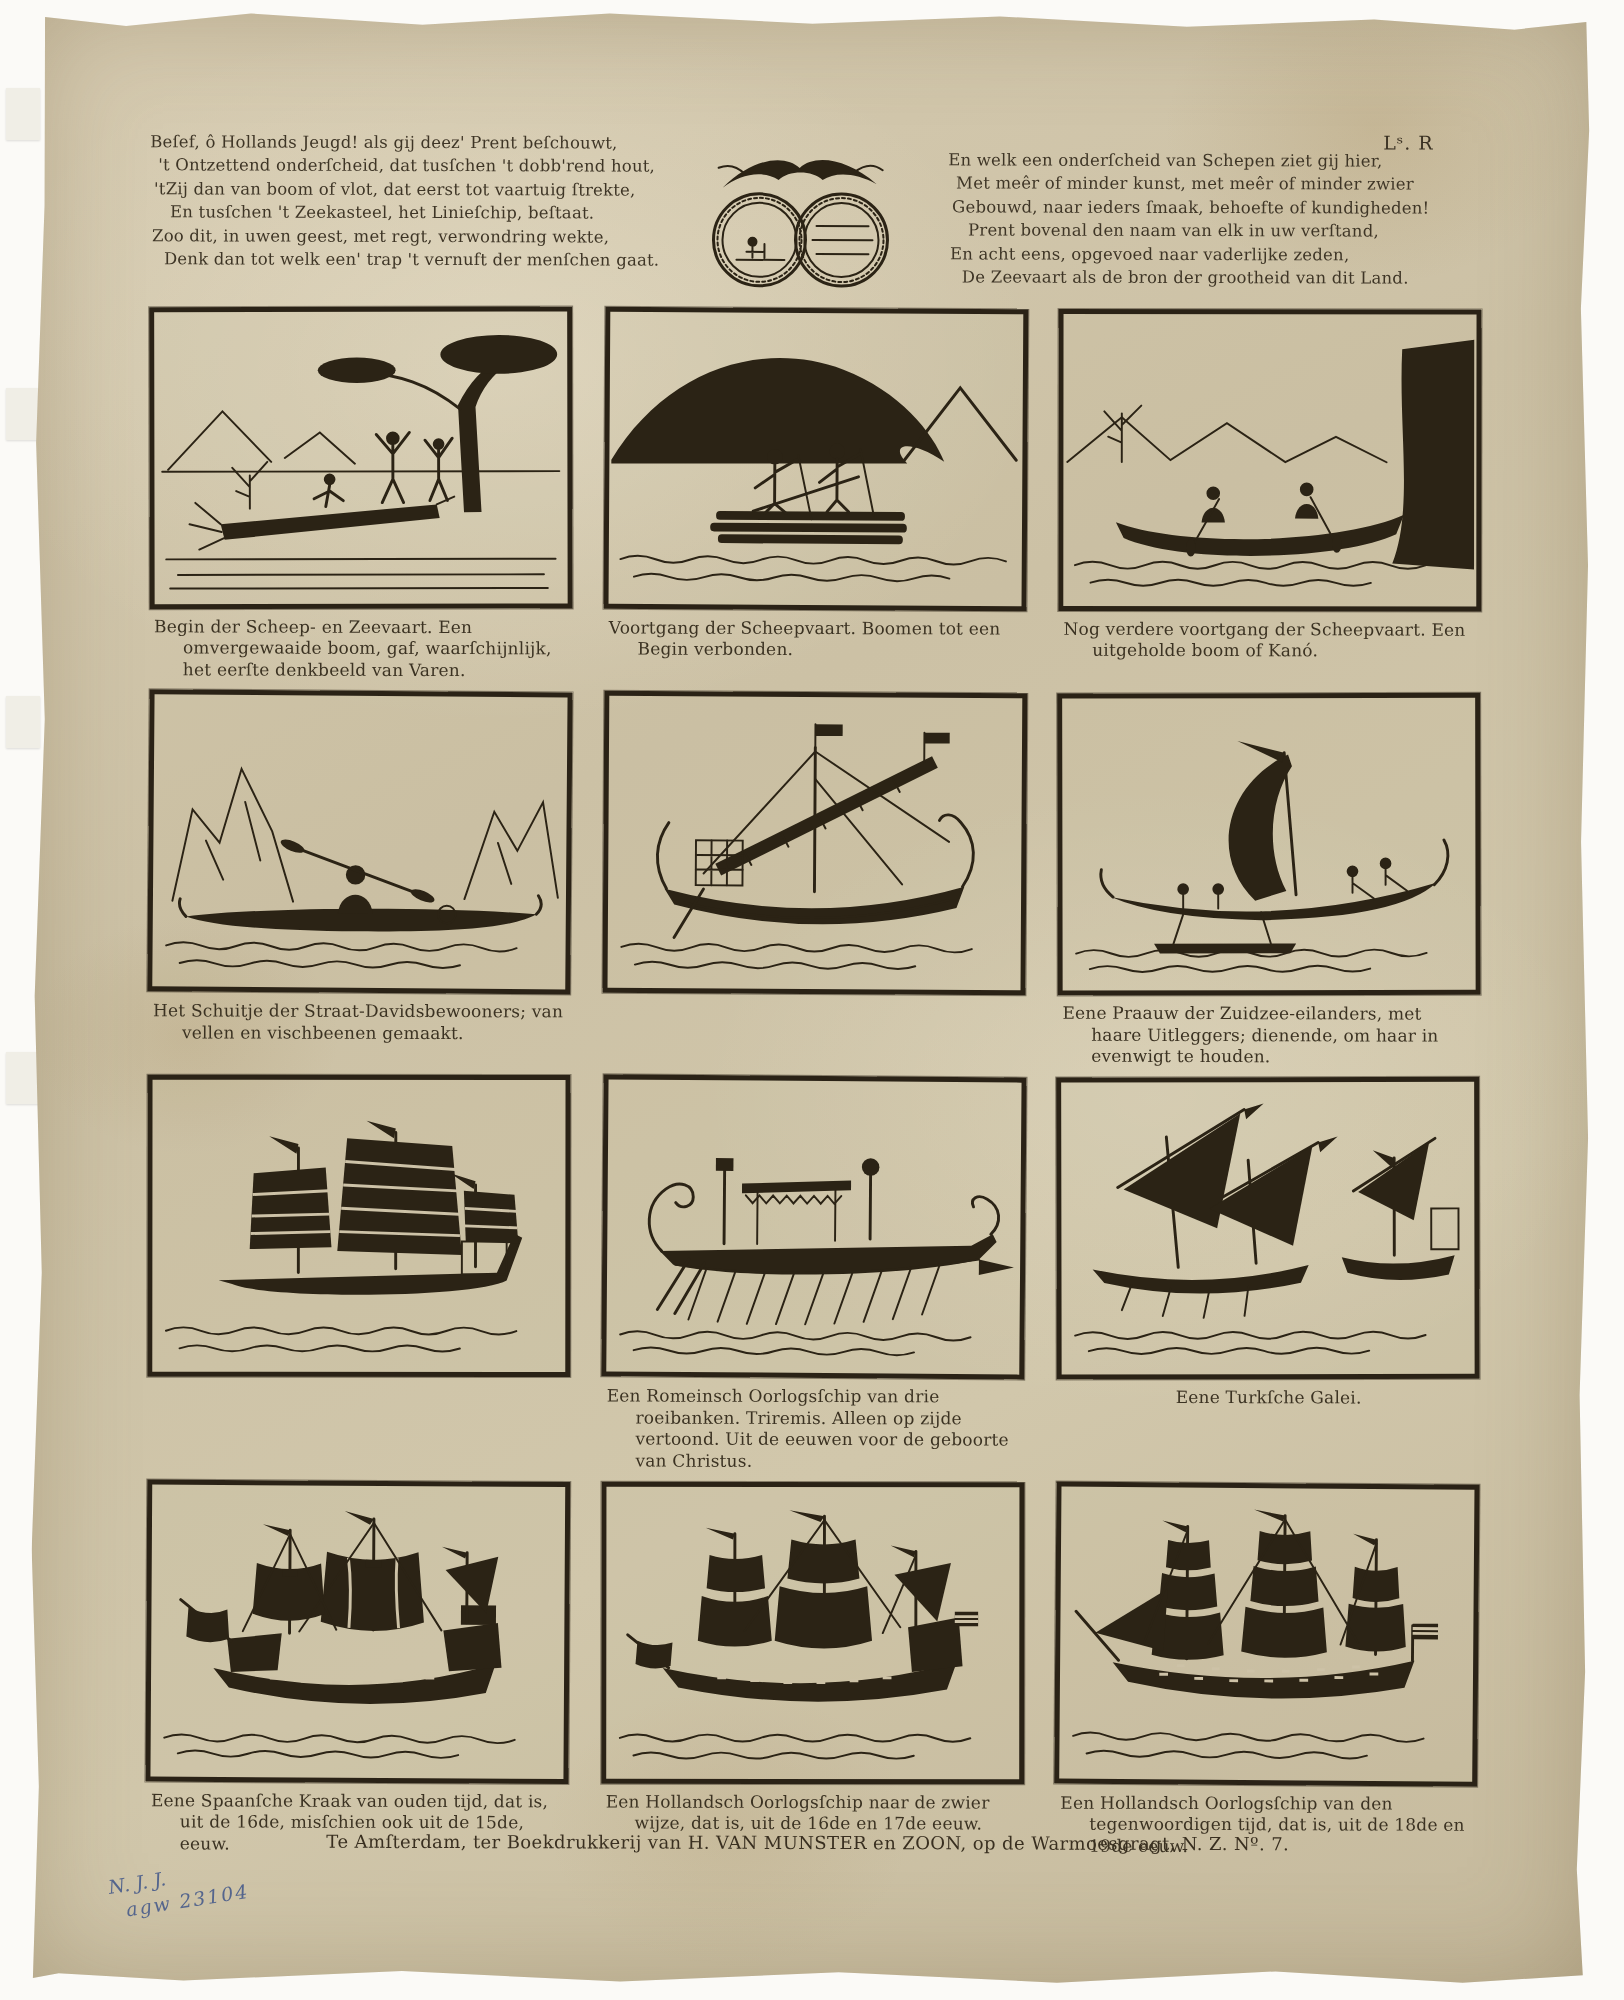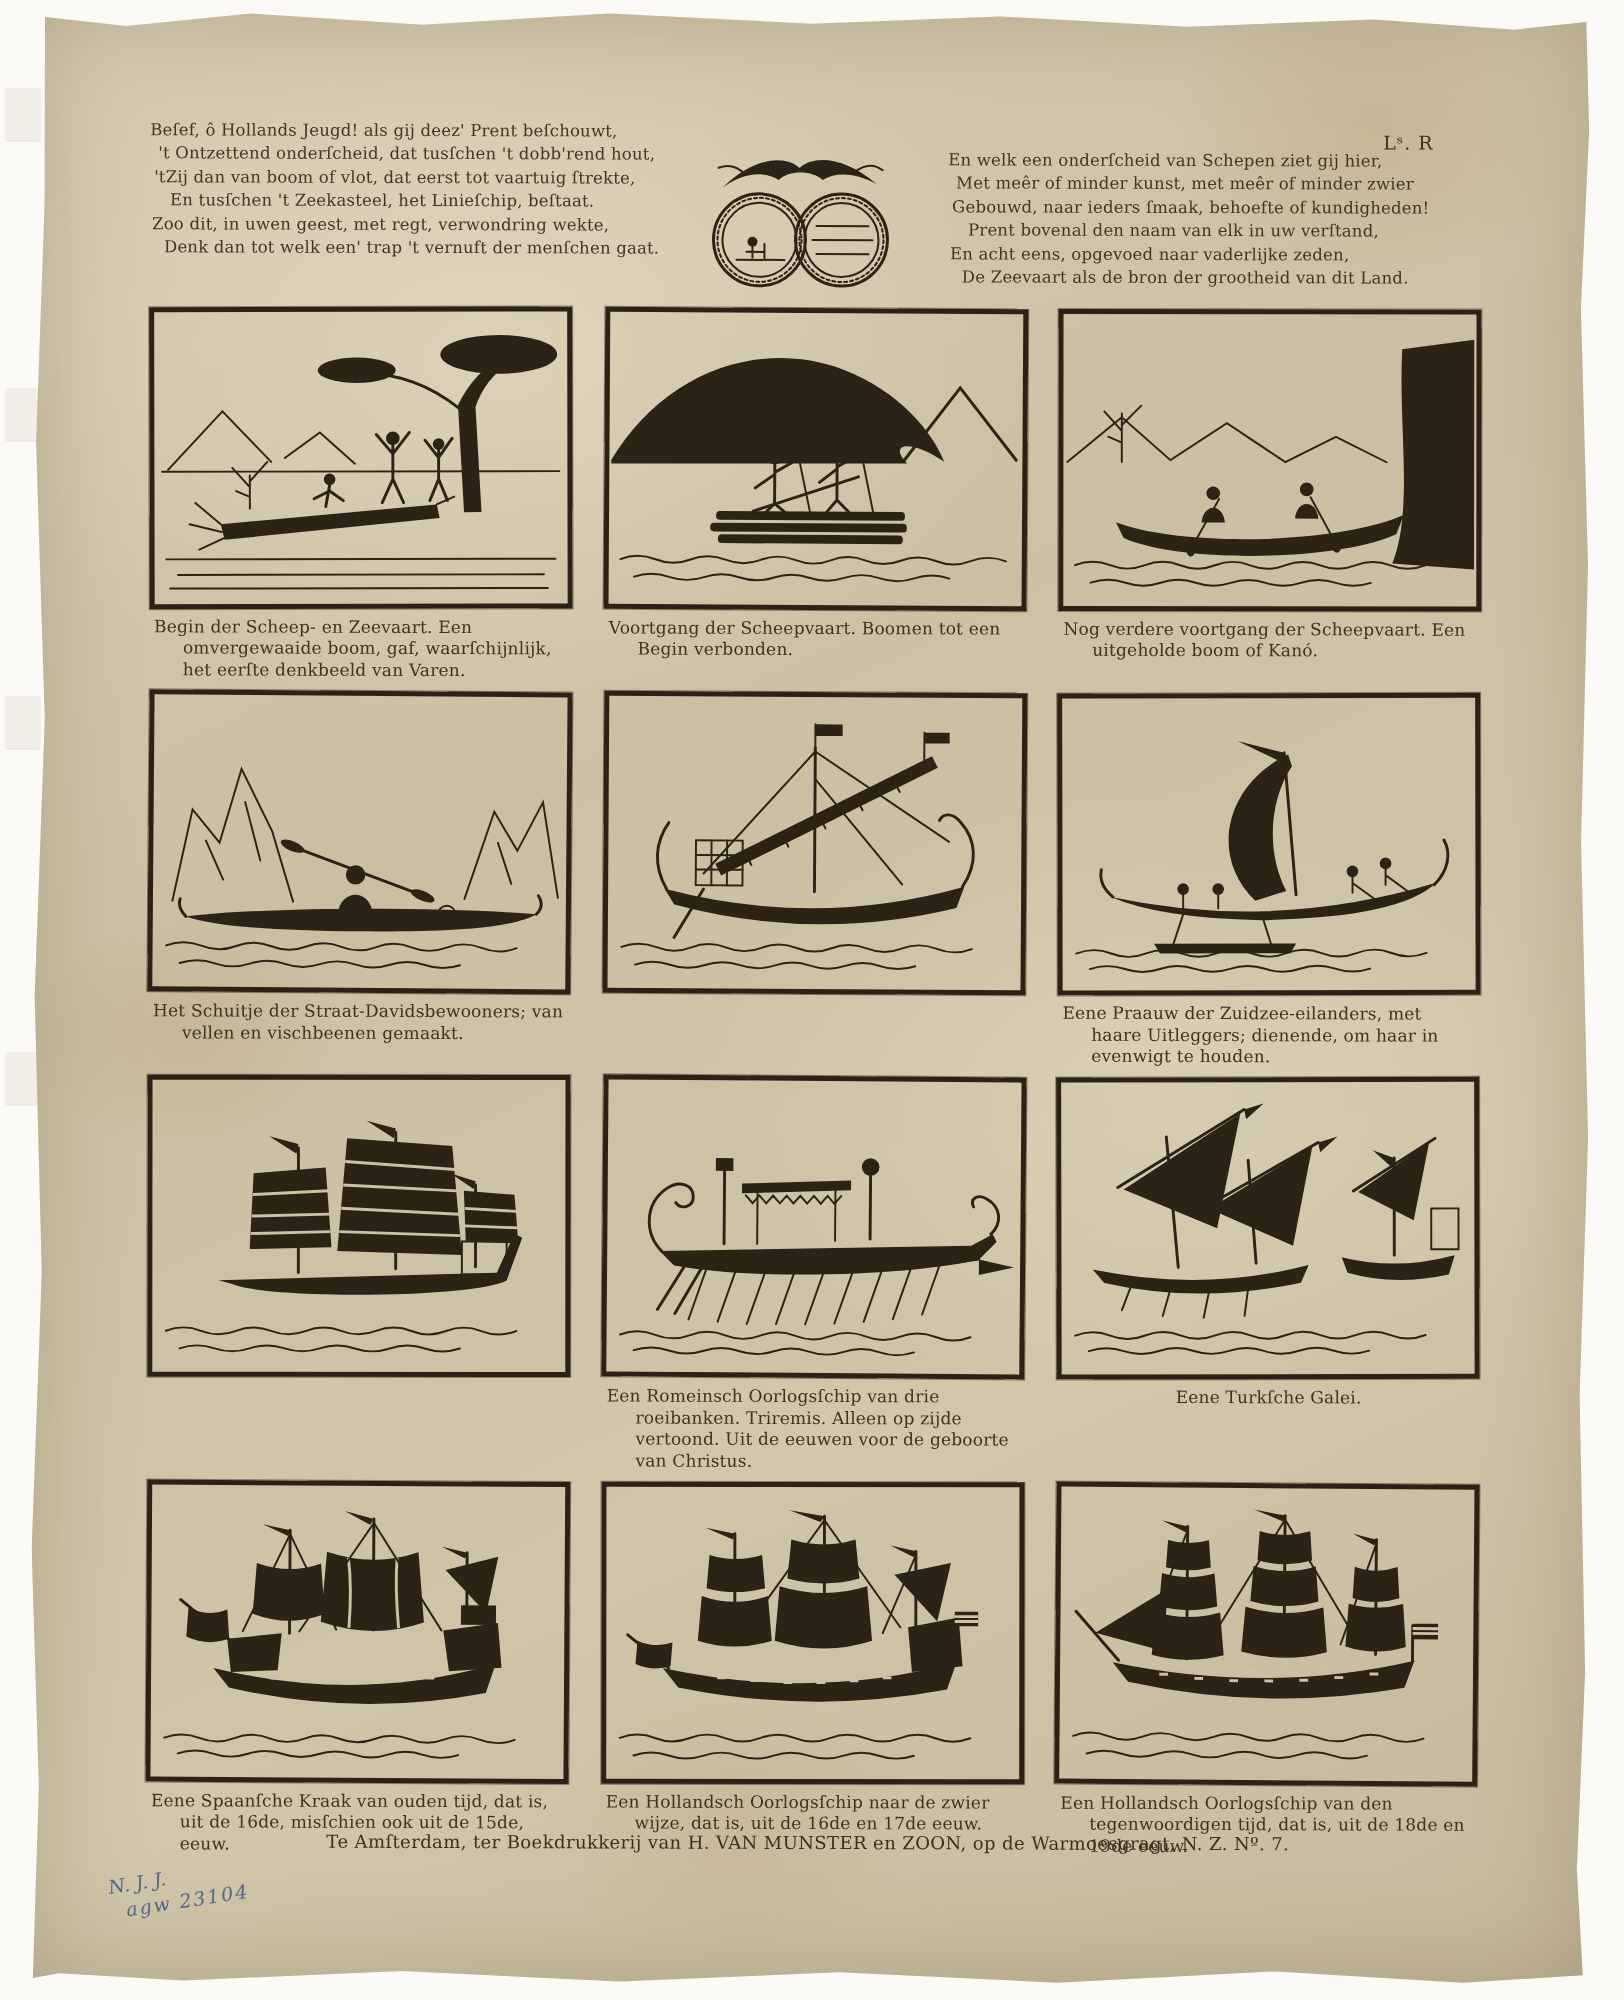--- a/index.html
+++ b/index.html
@@ -49,21 +49,21 @@
 <body>
 
 <div class="stage">
   <div class="hinge" style="top:88px;height:52px"></div>
   <div class="hinge" style="top:388px;height:52px"></div>
   <div class="hinge" style="top:696px;height:52px"></div>
   <div class="hinge" style="top:1052px;height:52px"></div>
 
   <div class="sheet">
 
-    <div class="verse" style="left:118px;top:110px">
+    <div class="verse" style="left:118px;top:122px">
       <div class="l">Beſef, ô Hollands Jeugd! als gij deez' Prent beſchouwt,</div>
       <div class="l">'t Ontzettend onderſcheid, dat tusſchen 't dobb'rend hout,</div>
       <div class="l">'tZij dan van boom of vlot, dat eerst tot vaartuig ſtrekte,</div>
       <div class="l">En tusſchen 't Zeekasteel, het Linieſchip, beſtaat.</div>
       <div class="l">Zoo dit, in uwen geest, met regt, verwondring wekte,</div>
       <div class="l">Denk dan tot welk een' trap 't vernuft der menſchen gaat.</div>
     </div>
 
     <div class="emblem">
       <svg class="art" viewBox="0 0 230 148">

